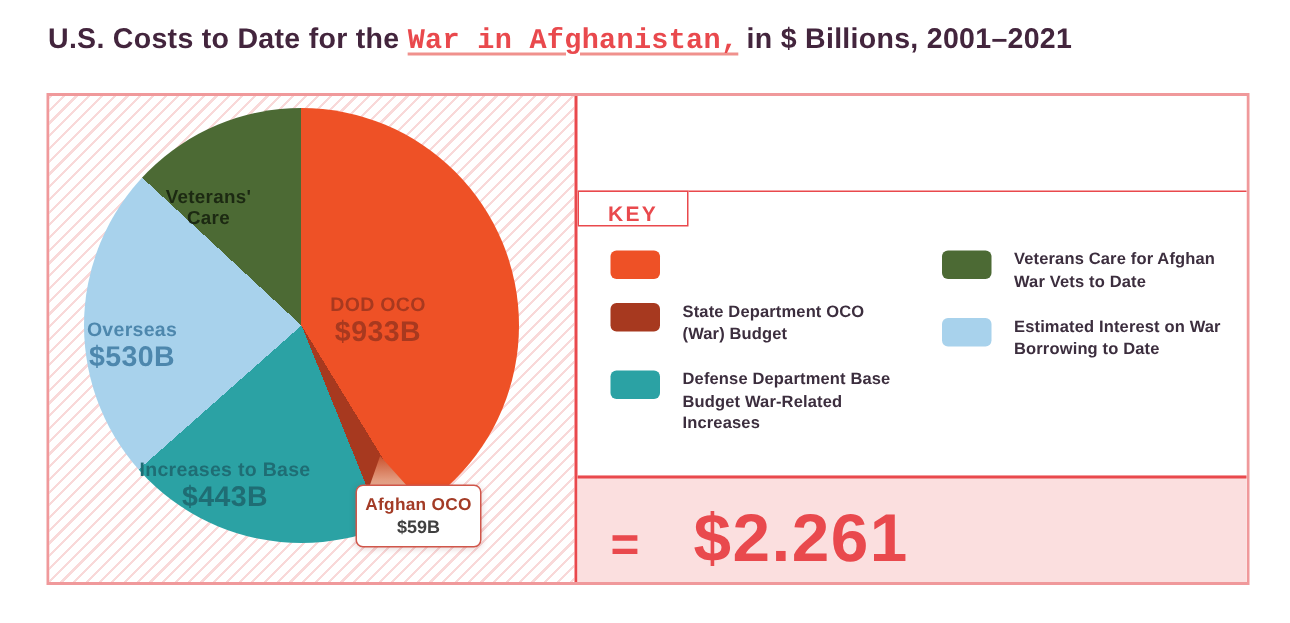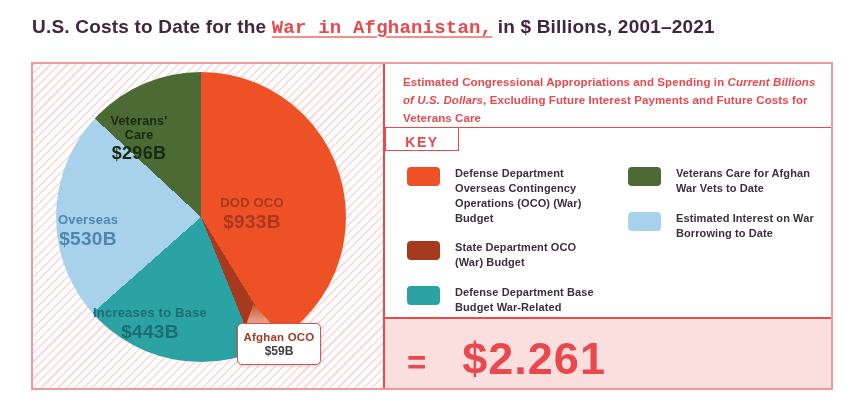--- a/index.html
+++ b/index.html
@@ -74,52 +74,47 @@
       <div class="slice-label lbl-dod">
         <span class="name">DOD OCO</span>
         <span class="val">$933B</span>
       </div>
       <div class="slice-label lbl-interest">
         <span class="name">Overseas</span>
         <span class="val">$530B</span>
       </div>
       <div class="slice-label lbl-veterans">
         <span class="name">Veterans' Care</span>
-        <span class="val">$296B</span>
       </div>
       <div class="slice-label lbl-base">
         <span class="name">Increases to Base</span>
         <span class="val">$443B</span>
       </div>
 
       <div class="callout-arrow"></div>
       <div class="callout">
         <span class="name">Afghan OCO</span>
         <span class="val">$59B</span>
       </div>
     </div>
 
     <div class="info-panel">
 
-      <div class="desc">
-        <span>Estimated Congressional Appropriations and Spending in </span><span class="it">Current Billions of U.S. Dollars</span><span>, Excluding Future Interest Payments and Future Costs for Veterans Care</span>
-      </div>
 
       <div class="key-row">
         <div class="key-line"></div>
         <div class="key-tab">
           <span>KEY</span>
         </div>
       </div>
 
       <div class="legend">
         <div class="legend-col">
           <div class="legend-item">
             <div class="swatch" style="background: rgb(238, 81, 38);"></div>
-            <div class="legend-label">Defense Department Overseas Contingency Operations (OCO) (War) Budget</div>
           </div>
           <div class="legend-item">
             <div class="swatch" style="background: rgb(167, 57, 31);"></div>
             <div class="legend-label">State Department OCO (War) Budget</div>
           </div>
           <div class="legend-item">
             <div class="swatch" style="background: rgb(43, 162, 164);"></div>
             <div class="legend-label">Defense Department Base Budget War-Related Increases</div>
           </div>
         </div>

